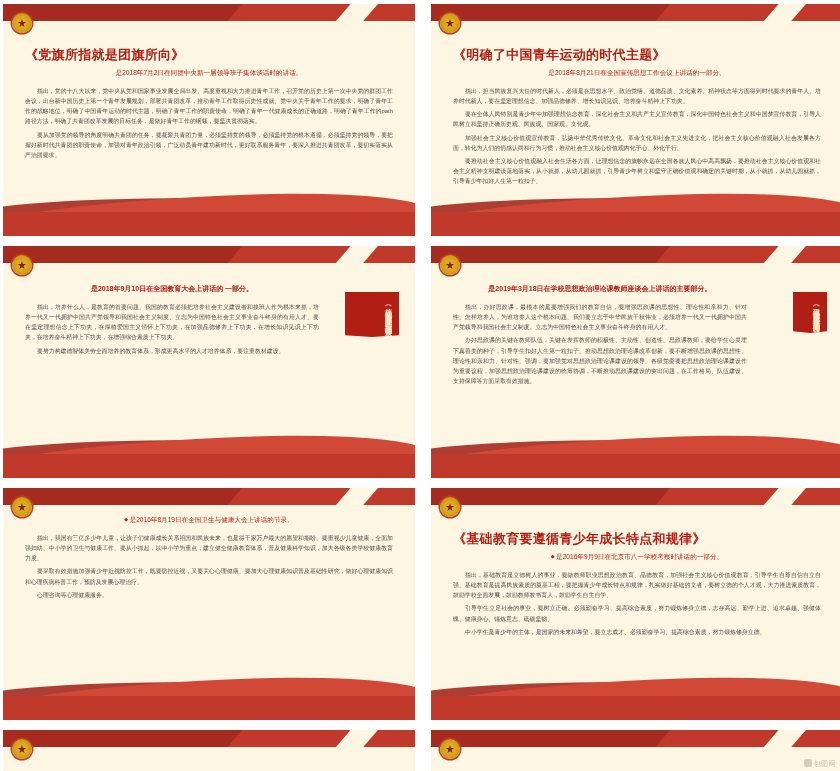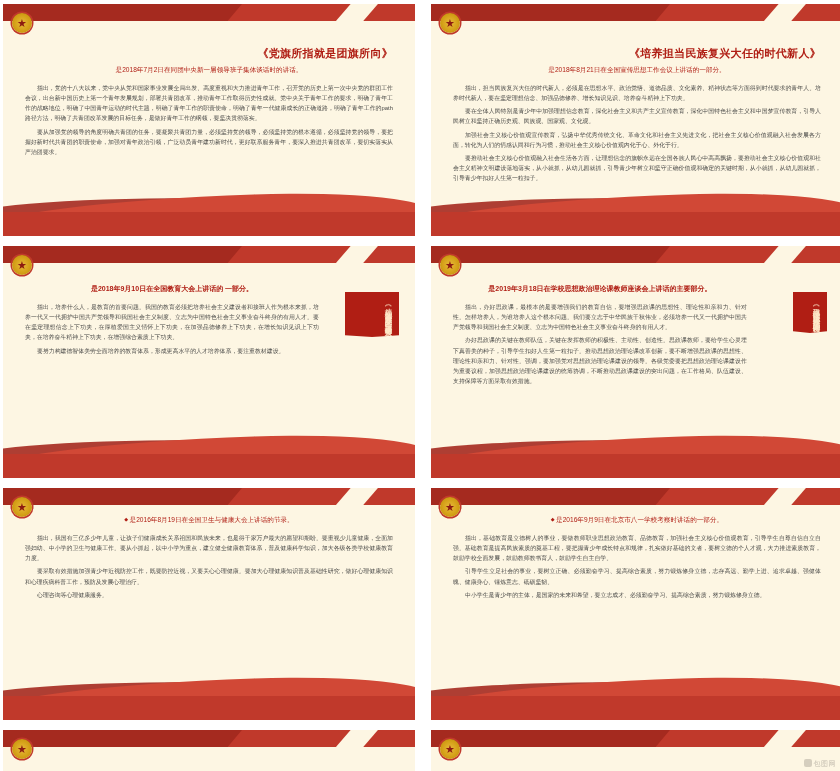--- a/index.html
+++ b/index.html
@@ -107,23 +107,23 @@
     opacity: .55;
   }
   
   .body {
     position: absolute;
     top: 24px; left: 0; right: 0; bottom: 38px;
     padding: 4px 22px 0 22px;
     box-sizing: border-box;
   }
   .title {
-    text-align: right;
+    text-align: left;
     color: #b01e14;
-    font-size: 11px;
+    font-size: 13px;
     font-weight: bold;
     margin: 14px 0 5px 0;
     letter-spacing: .3px;
   }
   .subtitle {
     text-align: center;
     color: #b01e14;
     font-size: 6.6px;
     margin: 0 0 8px 0;
   }
@@ -215,21 +215,21 @@
         <div class="band"></div>
     </div>
   </div>
 
   <div class="slide">
     <div class="topbar"></div>
     <div class="topbar-dark"></div>
     <div class="topbar-notch"></div>
     <div class="emblem">★</div>
     <div class="body">
-      <div class="title">《培养担当民族复兴大任的时代新人》</div>
+      <div class="title">《明确了中国青年运动的时代主题》</div>
       <div class="subtitle">是2018年8月21日在全国宣传思想工作会议上讲话的一部分。</div>
       <p class="para">指出，担当民族复兴大任的时代新人，必须是在思想水平、政治觉悟、道德品质、文化素养、精神状态等方面得到时代要求的青年人。培养时代新人，要在坚定理想信念、加强品德修养、增长知识见识、培养奋斗精神上下功夫。</p>
       <p class="para">要在全体人民特别是青少年中加强理想信念教育，深化社会主义和共产主义宣传教育，深化中国特色社会主义和中国梦宣传教育，引导人民树立和坚持正确历史观、民族观、国家观、文化观。</p>
       <p class="para">加强社会主义核心价值观宣传教育，弘扬中华优秀传统文化、革命文化和社会主义先进文化，把社会主义核心价值观融入社会发展各方面，转化为人们的情感认同和行为习惯，推动社会主义核心价值观内化于心、外化于行。</p>
       <p class="para">要推动社会主义核心价值观融入社会生活各方面，让理想信念的旗帜永远在全国各族人民心中高高飘扬，要推动社会主义核心价值观和社会主义精神文明建设落地落实，从小就抓，从幼儿园就抓，引导青少年树立和坚守正确价值观和确定的关键时期，从小就抓，从幼儿园就抓，引导青少年扣好人生第一粒扣子。</p>
     </div>
     <div class="red-bottom">
       <div class="wave3"></div>
         <div class="wave2"></div>
         <div class="wave1"></div>
@@ -293,20 +293,21 @@
         <div class="band"></div>
     </div>
   </div>
 
   <div class="slide">
     <div class="topbar"></div>
     <div class="topbar-dark"></div>
     <div class="topbar-notch"></div>
     <div class="emblem">★</div>
     <div class="body">
+      <div class="title">《基础教育要遵循青少年成长特点和规律》</div>
       <div class="subtitle bullet">是2016年9月9日在北京市八一学校考察时讲话的一部分。</div>
       <p class="para">指出，基础教育是立德树人的事业，要做教师职业思想政治教育、品德教育，加强社会主义核心价值观教育，引导学生自尊自信自立自强。基础教育是提高民族素质的奠基工程，要把握青少年成长特点和规律，扎实做好基础的文者，要树立德的个人才观，大力推进素质教育，鼓励学校全面发展，鼓励教师教书育人，鼓励学生自主自学。</p>
       <p class="para">引导学生立足社会的事业，要树立正确、必须勤奋学习、提高综合素质，努力锻炼修身立德，志存高远、勤学上进、追求卓越、强健体魄、健康身心、锤炼意志、砥砺坚韧。</p>
       <p class="para">中小学生是青少年的主体，是国家的未来和希望，要立志成才、必须勤奋学习、提高综合素质，努力锻炼修身立德。</p>
     </div>
     <div class="red-bottom">
       <div class="wave3"></div>
         <div class="wave2"></div>
         <div class="wave1"></div>
         <div class="band"></div>

